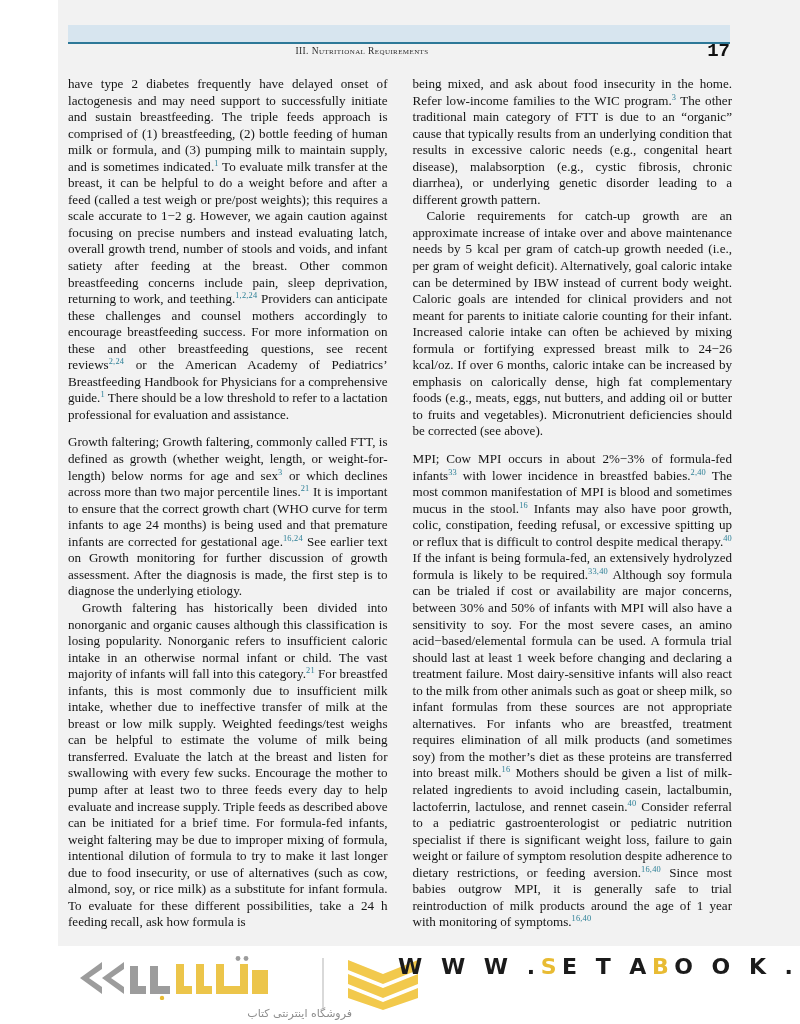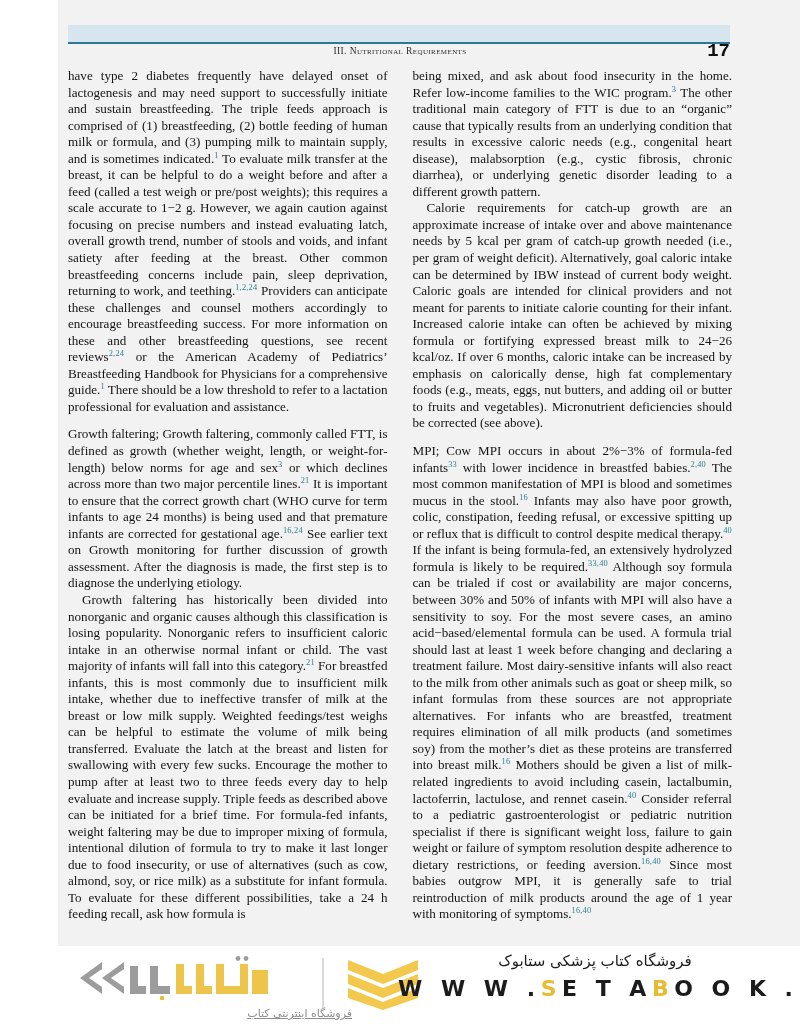--- a/index.html
+++ b/index.html
@@ -40,21 +40,21 @@
     left: 68px;
     top: 42px;
     width: 662px;
     height: 2px;
     background: #2d7898;
   }
   #running-head {
     position: absolute;
     left: 0;
     top: 46px;
-    width: 800px;
+    width: 724px;
     text-align: center;
     font-family: "Liberation Serif", "DejaVu Serif", serif;
     font-size: 9.5px;
     letter-spacing: .4px;
     color: #2b2b2b;
     font-variant: small-caps;
   }
   #page-number {
     position: absolute;
     right: 70px;
@@ -70,20 +70,21 @@
     position: absolute;
     left: 68px;
     top: 68px;
     width: 664px;
     height: 872px;
     display: flex;
     gap: 25px;
   }
   .column {
     width: 320px;
+    margin-top: 8px;
   }
   .para {
     margin: 0;
     text-align: justify;
     text-justify: inter-word;
     font-size: 13.1px;
     line-height: 16.55px;
     color: #141414;
     hyphens: manual;
     word-spacing: -0.1px;
@@ -125,21 +126,20 @@
   }
   #logo-caption {
     position: absolute;
     right: 10px;
     bottom: -4px;
     font-family: "DejaVu Sans", sans-serif;
     font-size: 11px;
     color: #8d8d8d;
     direction: rtl;
     letter-spacing: .2px;
-    text-decoration: underline;
   }
   #logo-divider {
     position: absolute;
     left: 250px;
     top: 4px;
     width: 2px;
     height: 50px;
     background: #d9d9d9;
   }
   #chevron-mark {
@@ -220,16 +220,15 @@
     <div id="logo-caption">فروشگاه اینترنتی کتاب</div>
     <div id="logo-divider"></div>
     <svg id="chevron-mark" viewBox="0 0 78 52">
       <path d="M4 2 L39 16 L74 2 L74 12 L39 26 L4 12 Z" fill="#f2c94c"></path>
       <path d="M4 16 L39 30 L74 16 L74 26 L39 40 L4 26 Z" fill="#f2c94c"></path>
       <path d="M4 30 L39 44 L74 30 L74 40 L39 52 L4 40 Z" fill="#f2c94c"></path>
     </svg>
   </div>
 
   <div id="footer-right">
-    <div id="footer-persian">فروشگاه کتاب پزشکی ستابوک</div>
     <div id="footer-url"><span>W W W .</span><span class="hl">S</span><span>E T A</span><span class="hl">B</span><span>O O K . C O M</span></div>
   </div>
 </div>
 
 </body></html>

